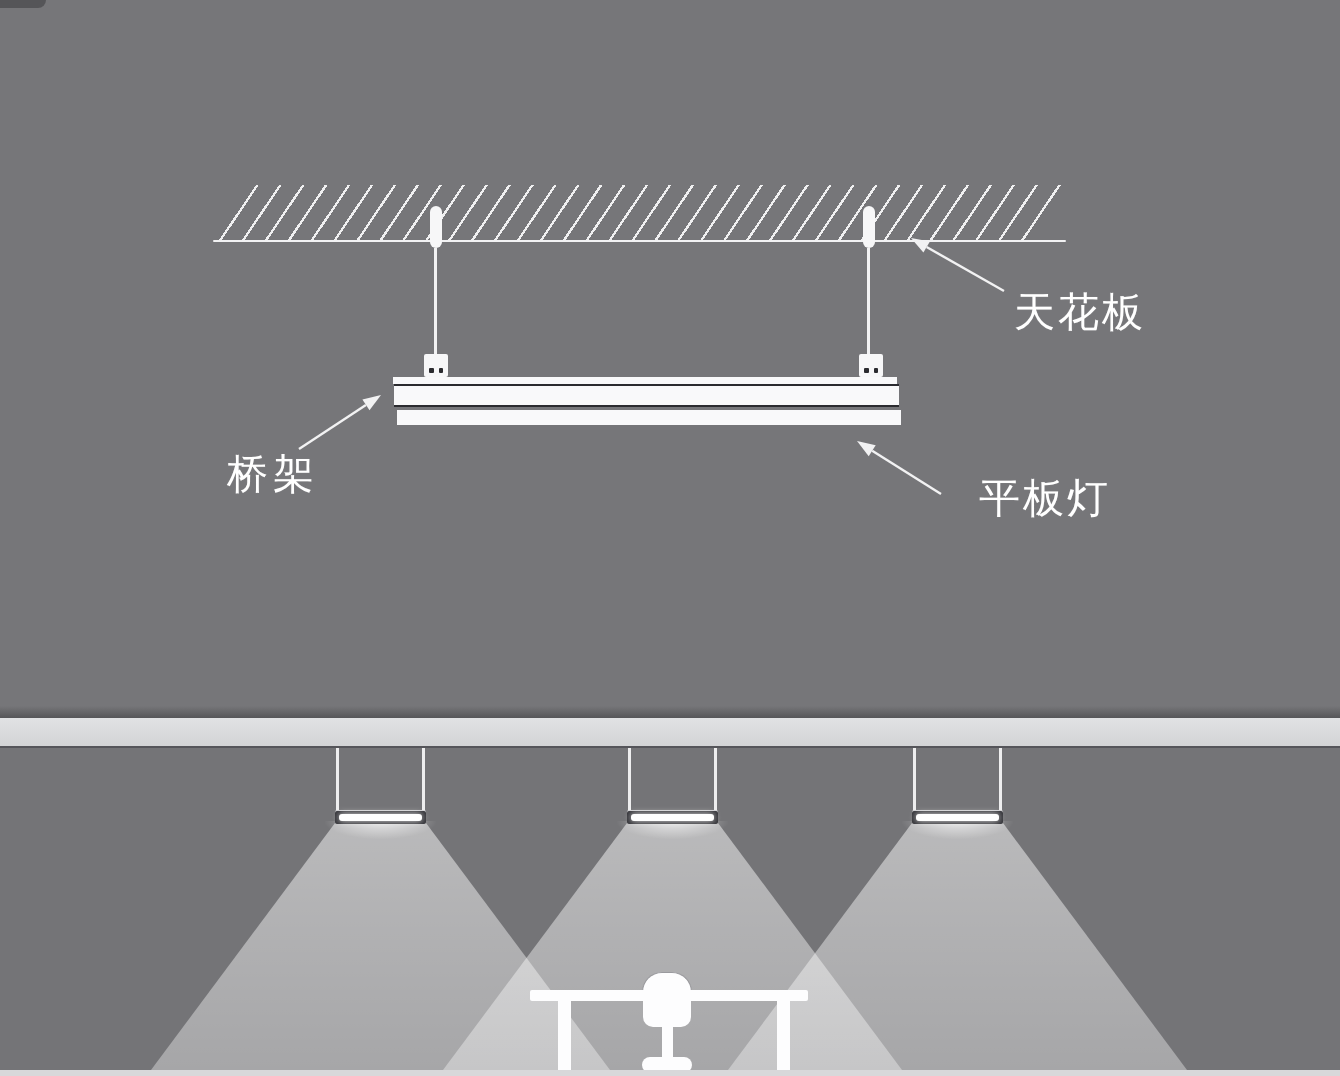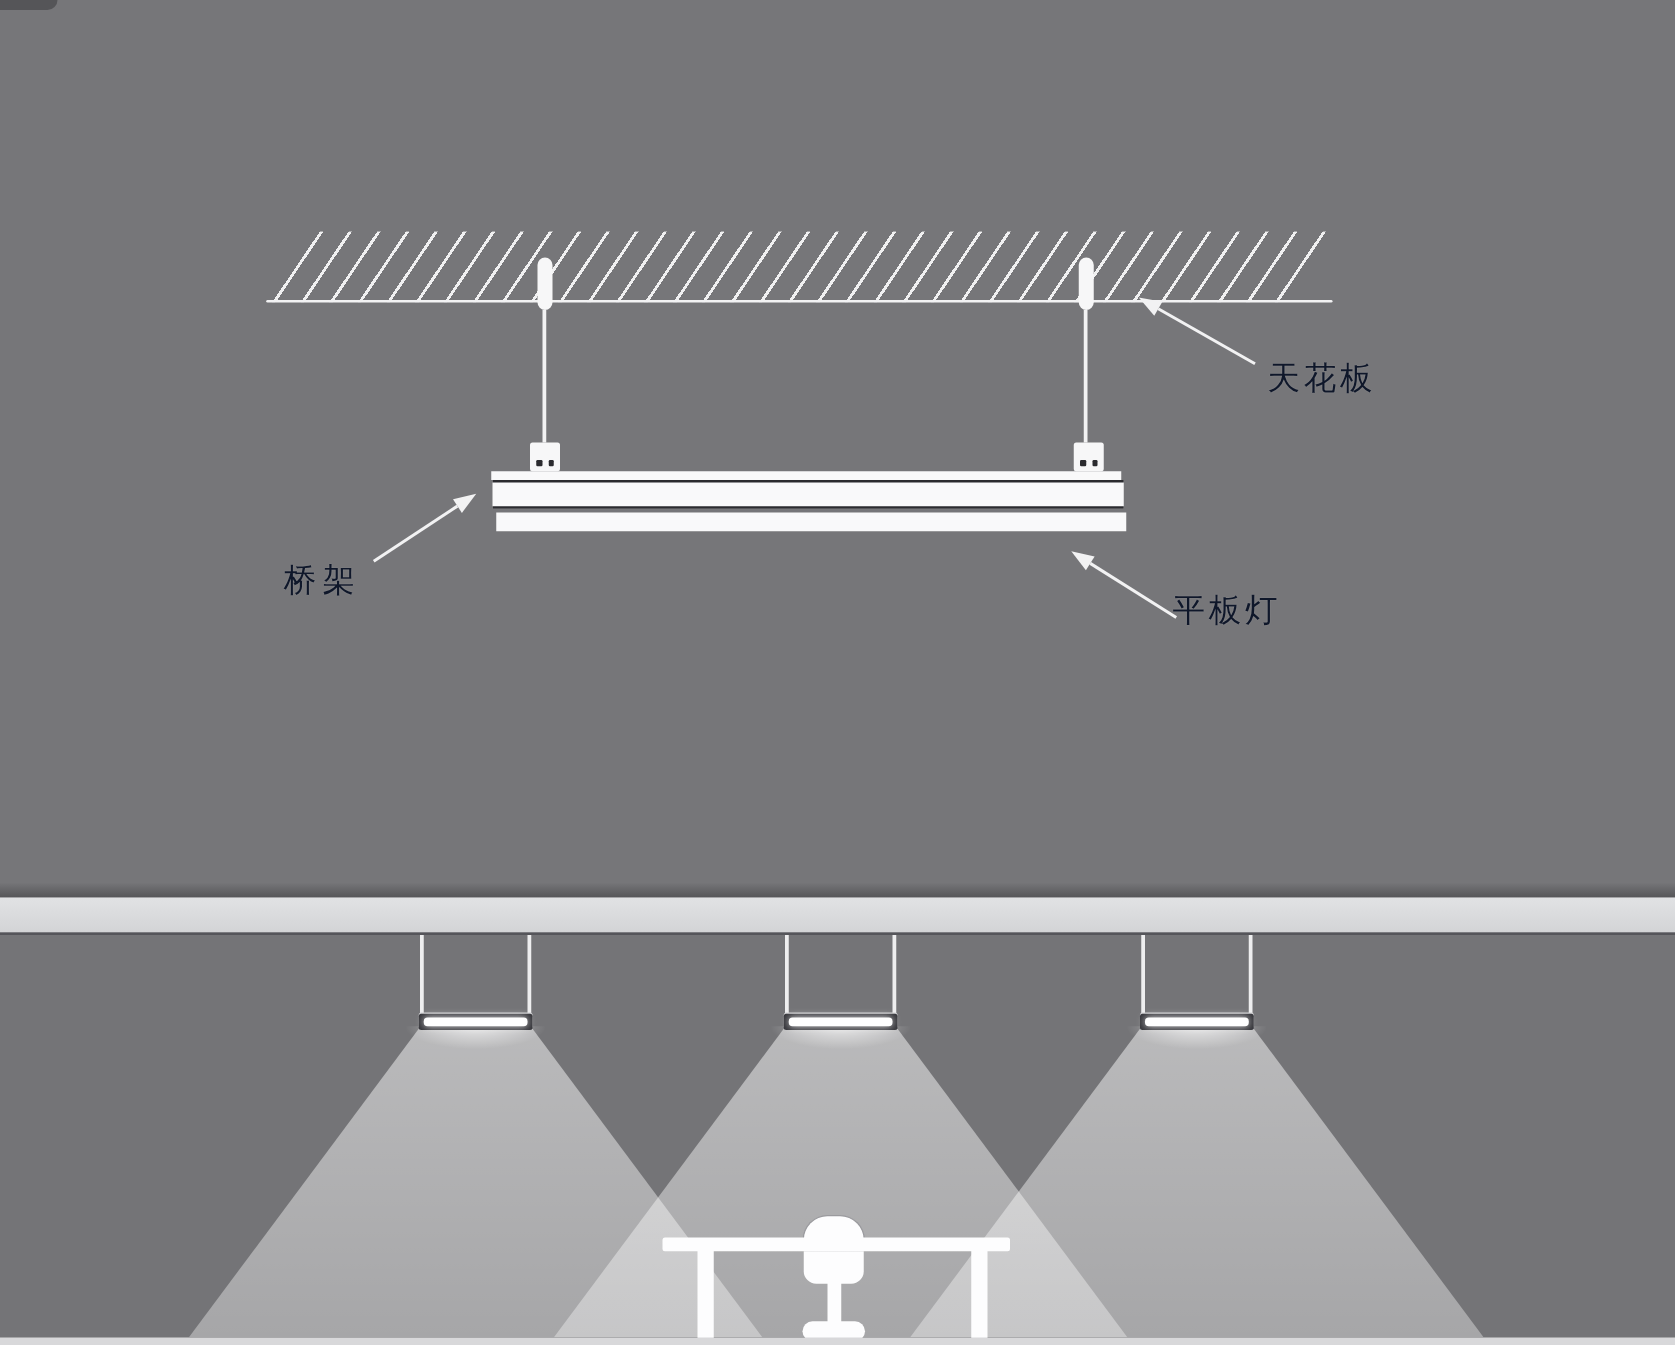--- a/index.html
+++ b/index.html
@@ -29,25 +29,25 @@
   .strip{background:#f9f9fa;}
   .strip-top{left:393px;top:377px;width:504px;height:6.5px;}
   .strip-mid{left:394px;top:383.5px;width:505px;height:23px;box-sizing:border-box;
              border-top:2px solid #2b2b2f;border-bottom:2px solid #2b2b2f;}
   .strip-bot{left:397px;top:409.5px;width:504px;height:15.5px;}
 
   .arrows{left:0;top:0;width:1340px;height:1076px;pointer-events:none;}
   .arrows line{stroke:#f2f2f3;stroke-width:2.4px;}
   .arrows polygon{fill:#f2f2f3;}
 
-  .label{color:#0f172a;font-size:26px;letter-spacing:3px;white-space:nowrap;
+  .label{color:#ffffff;font-size:41px;letter-spacing:3px;white-space:nowrap;
          text-shadow:0 0 1px rgba(255,255,255,.25);text-align:center;}
   .lbl-ceiling{left:1014px;top:285px;}
   .lbl-tray{left:227px;top:447px;letter-spacing:5px;}
-  .lbl-panel{left:938px;top:471px;font-family:Liberation Serif, serif;}
+  .lbl-panel{left:979px;top:471px;font-family:Liberation Serif, serif;}
 
   
   .divider-shadow{left:0;top:706px;width:1340px;height:12px;
     background:linear-gradient(rgba(25,25,27,0),rgba(25,25,27,.35));}
   .band{left:0;top:718px;width:1340px;height:28px;
     background:linear-gradient(#e1e2e4,#d3d4d6);
     border-bottom:2px solid #55555a;box-sizing:content-box;}
   .lower-room{left:0;top:748px;width:1340px;height:322px;background:#747477;}
 
   .cone{top:823px;width:459px;height:247px;

